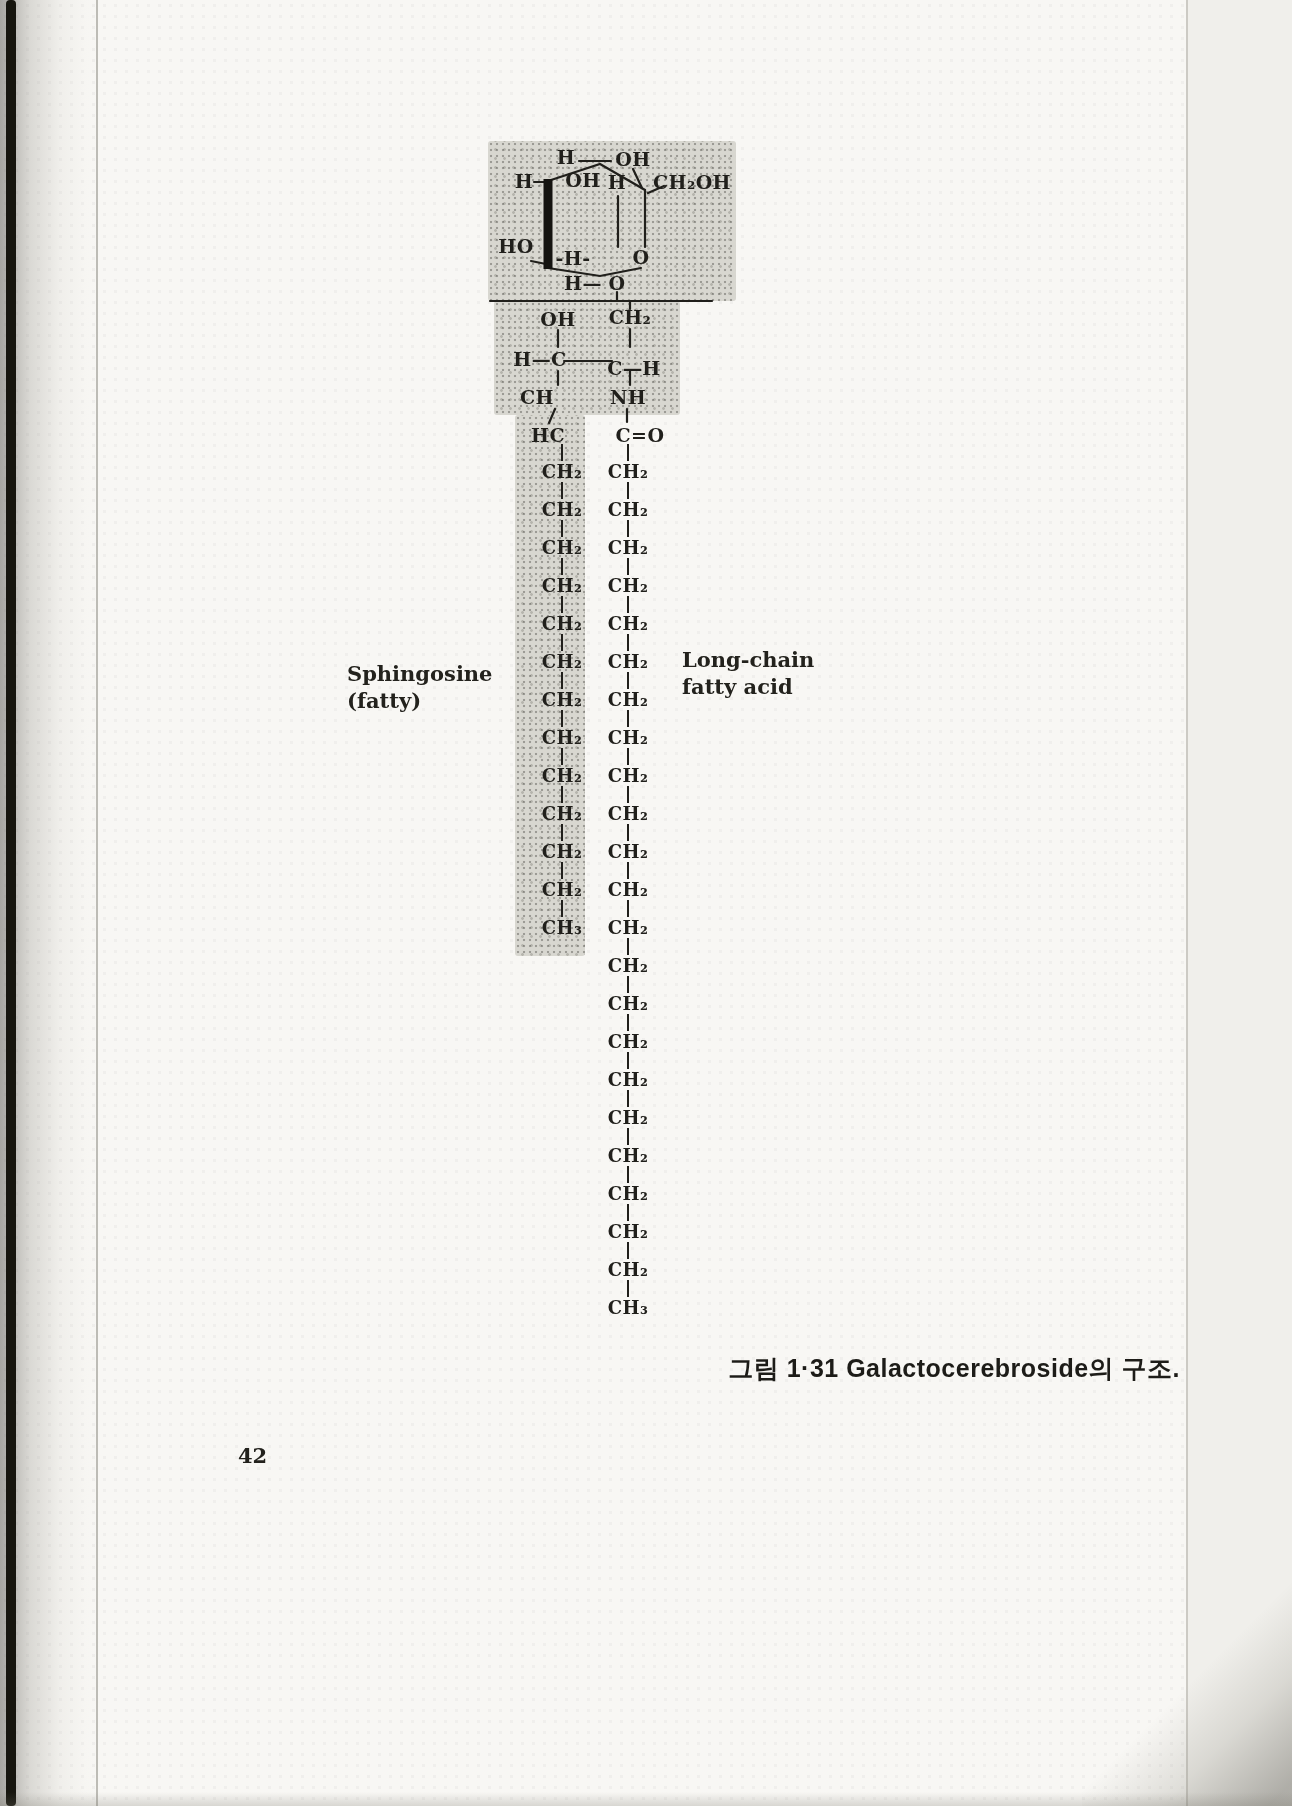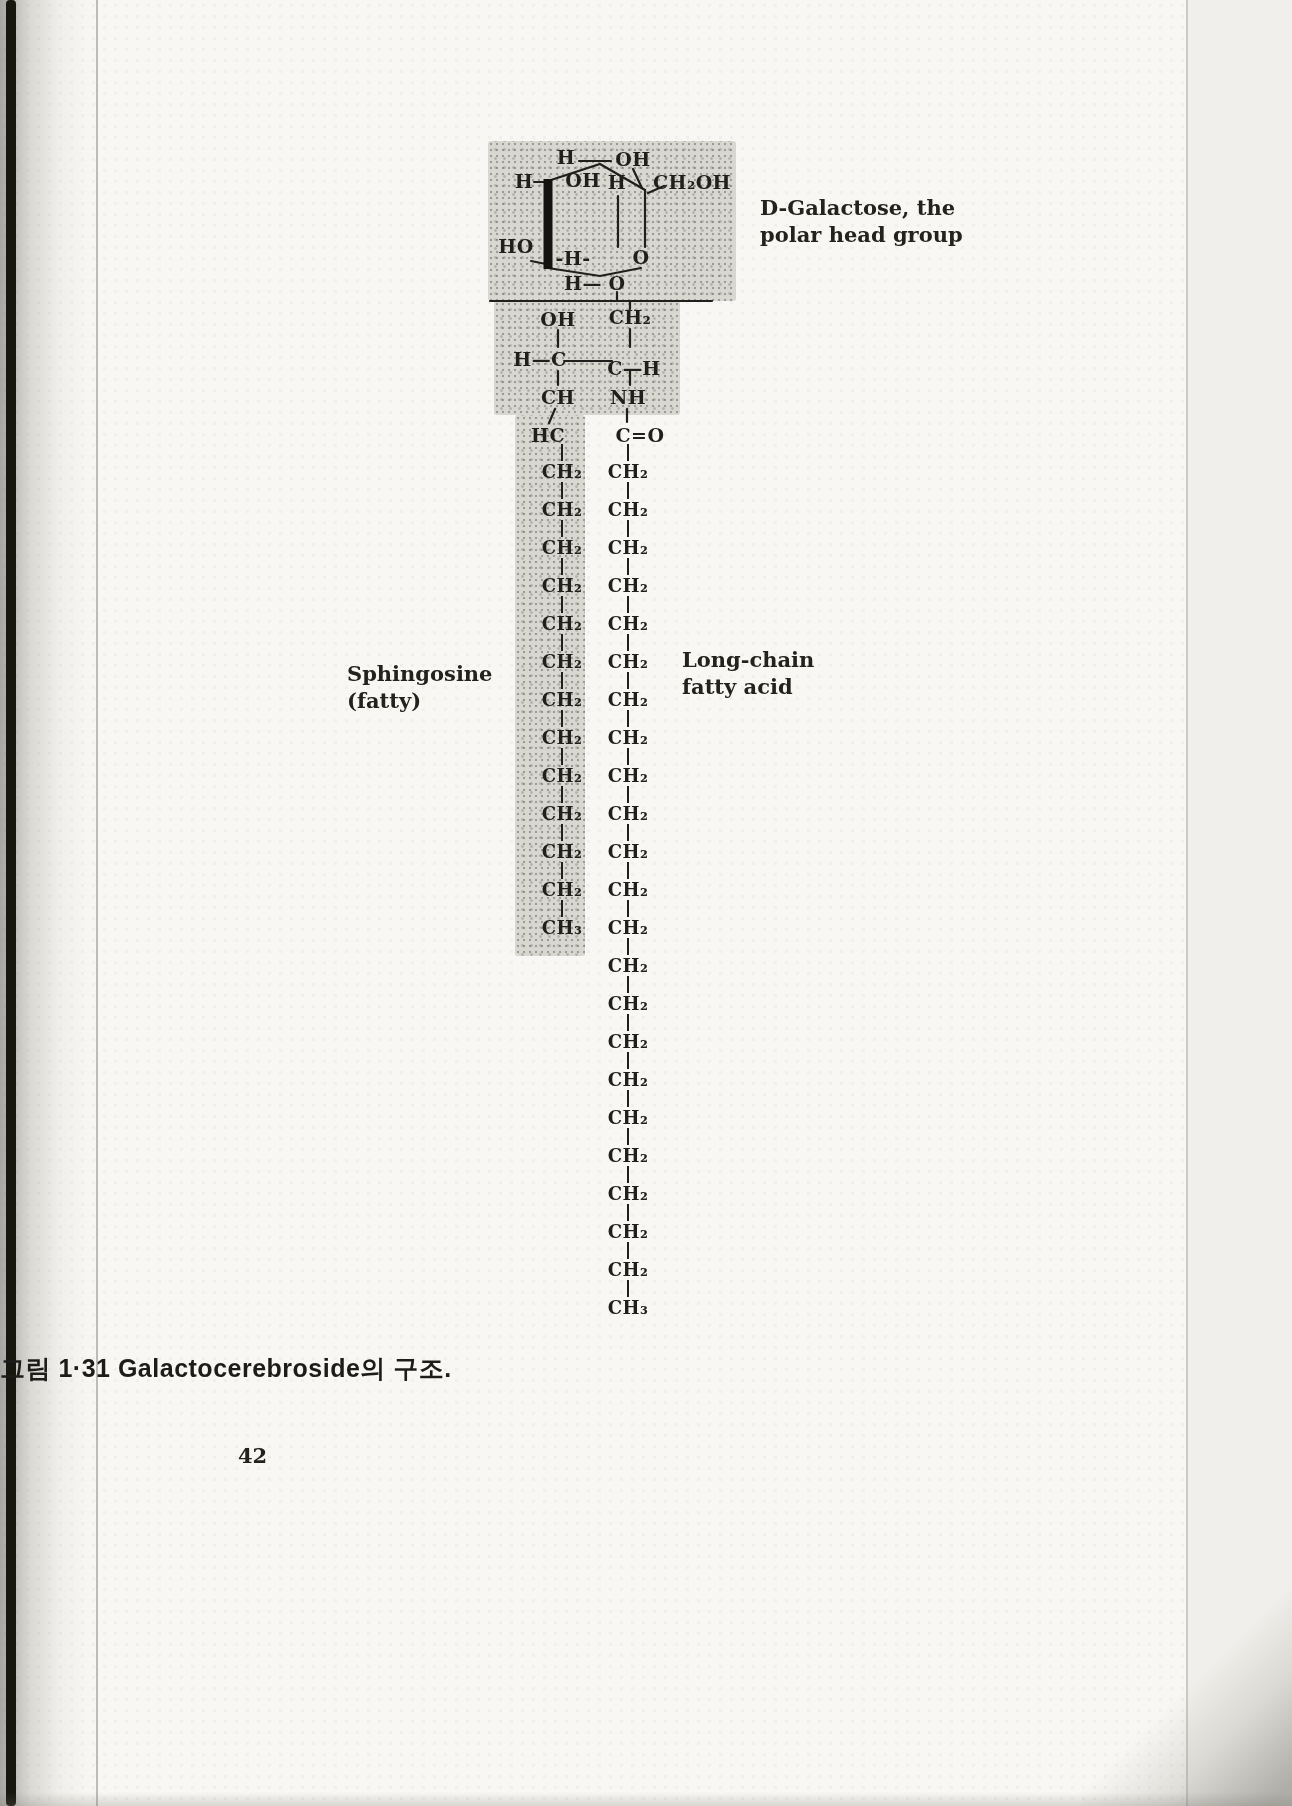--- a/index.html
+++ b/index.html
@@ -105,21 +105,21 @@
     font: 700 21px "DejaVu Serif", serif;
     color: #23221d;
     line-height: 27px;
     white-space: nowrap;
   }
   .ann.right { text-align: left; }
 
   .caption {
     position: absolute;
     left: 0; top: 1352px; width: 1180px;
-    text-align: left;
+    text-align: right;
     font: 700 25px "Liberation Sans", sans-serif;
     color: #1d1c18;
     letter-spacing: 0.5px;
   }
   .page-number {
     position: absolute;
     left: 238px; top: 1419px;
     font: 700 21px "DejaVu Serif", serif;
     color: #23221d;
     margin-top: 24px;
@@ -182,21 +182,21 @@
     <div class="f" style="left:516px;top:236px">HO</div>
     <div class="f" style="left:573px;top:248px">-H-</div>
     <div class="f" style="left:641px;top:247px">O</div>
     <div class="f" style="left:583px;top:273px">H—</div>
     <div class="f" style="left:617px;top:273px">O</div>
 
     <div class="f" style="left:558px;top:309px">OH</div>
     <div class="f" style="left:630px;top:307px">CH₂</div>
     <div class="f" style="left:540px;top:349px">H—C</div>
     <div class="f" style="left:634px;top:358px">C—H</div>
-    <div class="f" style="left:558px;top:387px">CH</div>
+    <div class="f" style="left:537px;top:387px">CH</div>
     <div class="f" style="left:628px;top:387px">NH</div>
     <div class="f" style="left:548px;top:425px">HC</div>
     <div class="f" style="left:640px;top:425px">C=O</div>
 
     <div class="chain" id="sphingosine-chain" style="left:532px;top:444px">
         <div class="bond"></div>
         <div class="formula">CH₂</div>
         <div class="bond"></div>
         <div class="formula">CH₂</div>
         <div class="bond"></div>
@@ -264,24 +264,20 @@
         <div class="bond"></div>
         <div class="formula">CH₂</div>
         <div class="bond"></div>
         <div class="formula">CH₂</div>
         <div class="bond"></div>
         <div class="formula">CH₂</div>
         <div class="bond"></div>
         <div class="formula">CH₃</div>
       </div>
 
-    <div class="ann" style="left:760px;top:194px">
-      <div>D-Galactose, the</div>
-      <div>polar head group</div>
-    </div>
     <div class="ann right" style="left:347px;top:660px;width:150px">
       <div>Sphingosine</div>
       <div>(fatty)</div>
     </div>
     <div class="ann" style="left:682px;top:646px">
       <div>Long-chain</div>
       <div>fatty acid</div>
     </div>
 
   </div>

